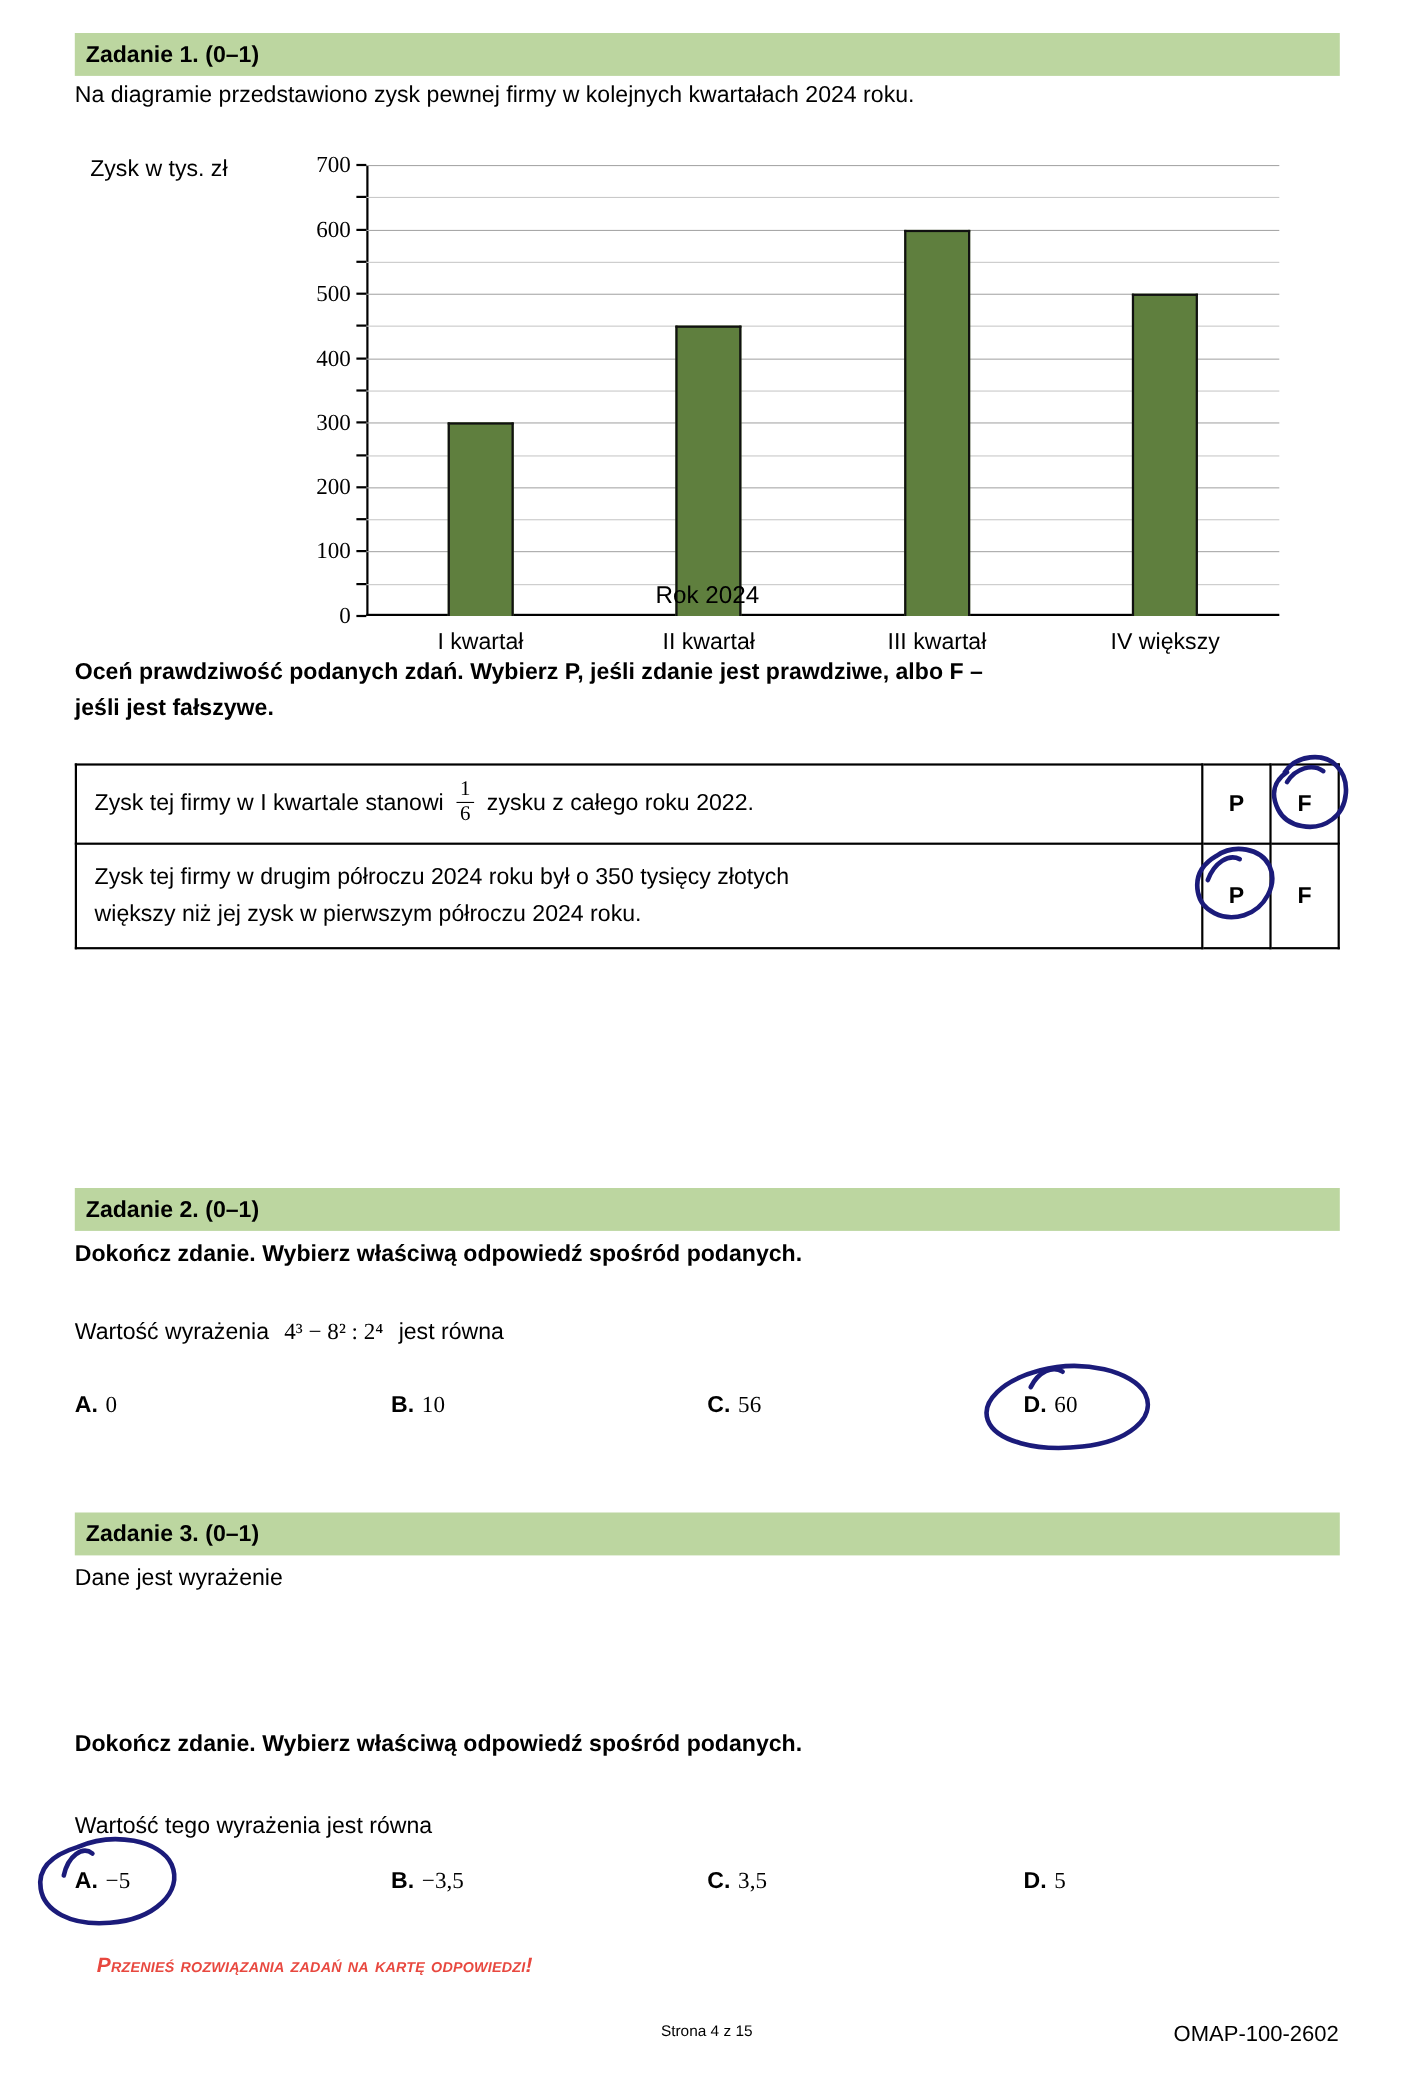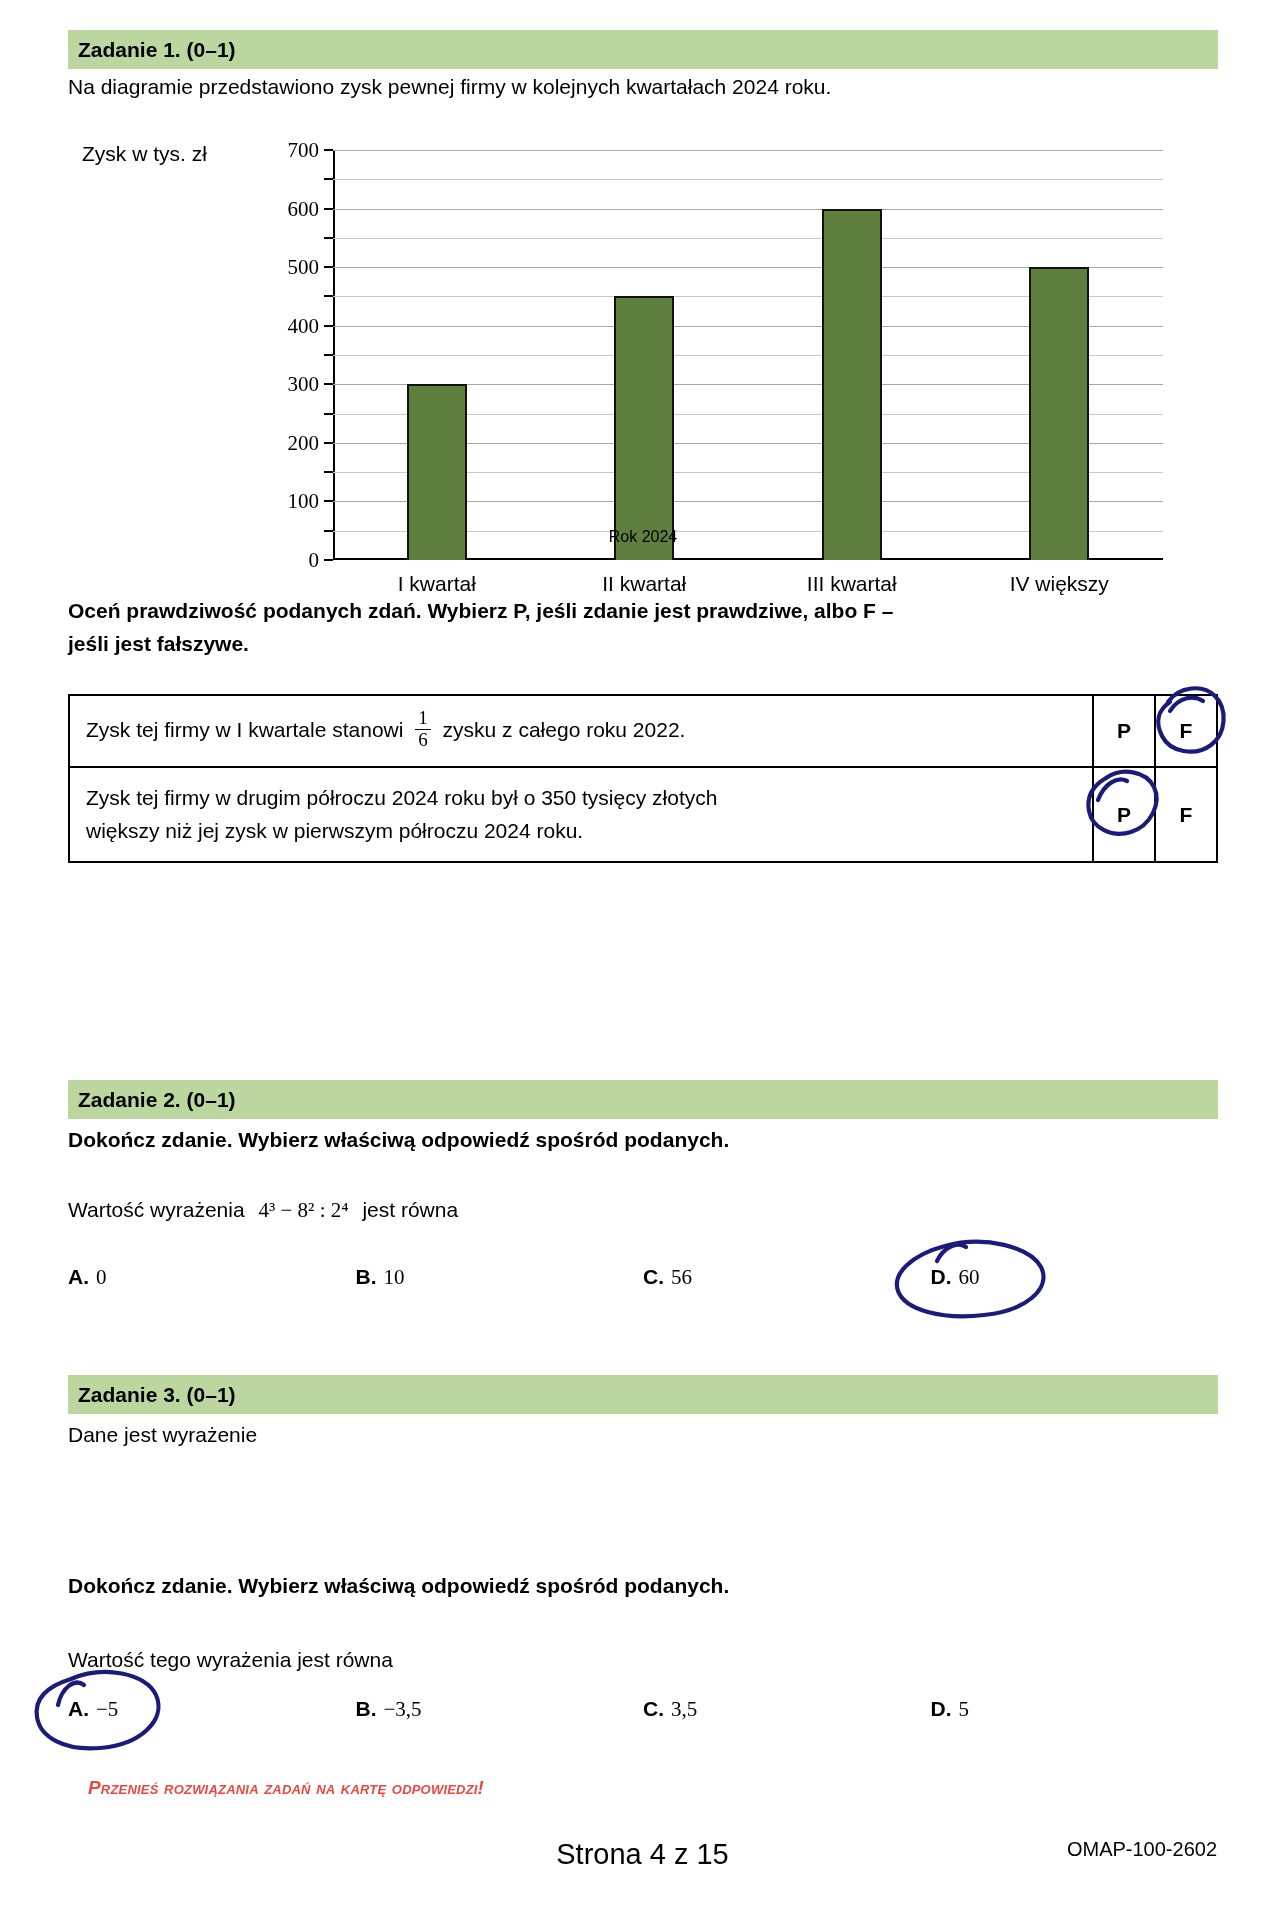--- a/index.html
+++ b/index.html
@@ -122,21 +122,21 @@
     transform: translateX(-50%);
     font-size: 21px;
     white-space: nowrap;
   }
   .axis-title-x {
     position: absolute;
     top: 396px;
     left: 0;
     width: 1150px;
     text-align: center;
-    font-size: 16px;
+    font-size: 22px;
   }
 
   
   table.pf {
     border-collapse: collapse;
     width: 1150px;
     table-layout: fixed;
   }
   table.pf td {
     border: 2px solid #000;
@@ -221,21 +221,21 @@
     color: #e8483f;
     font-variant: small-caps;
     letter-spacing: 0.2px;
   }
   .page-num {
     position: absolute;
     top: 1838px;
     left: 0;
     width: 1285px;
     text-align: center;
-    font-size: 29px;
+    font-size: 14px;
   }
   .doc-code {
     position: absolute;
     top: 1838px;
     right: 68px;
     font-size: 20px;
   }
 </style>
 </head>
 <body>

